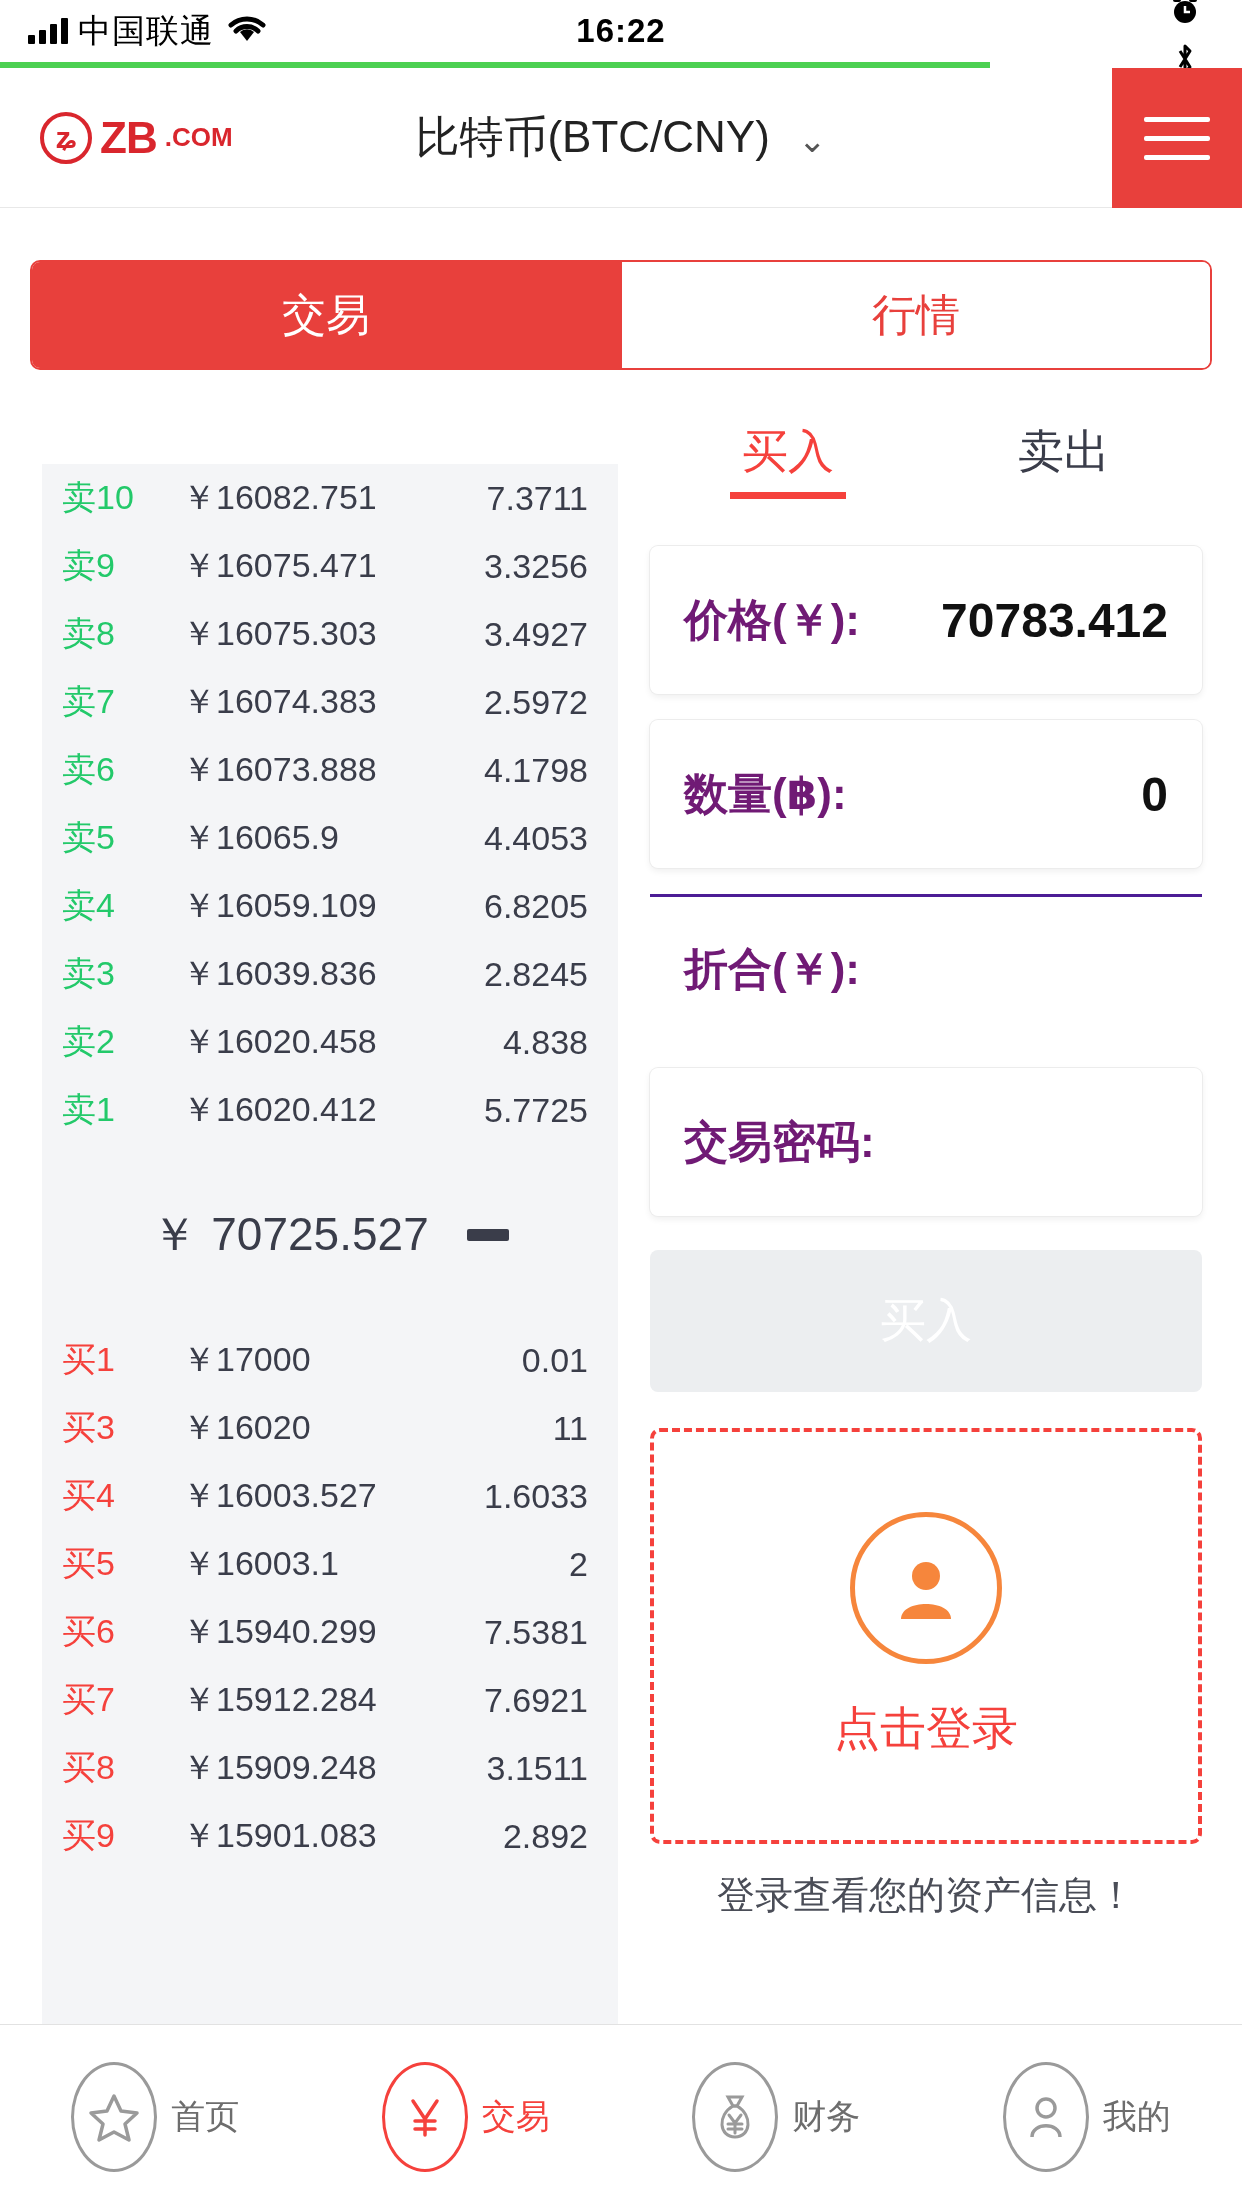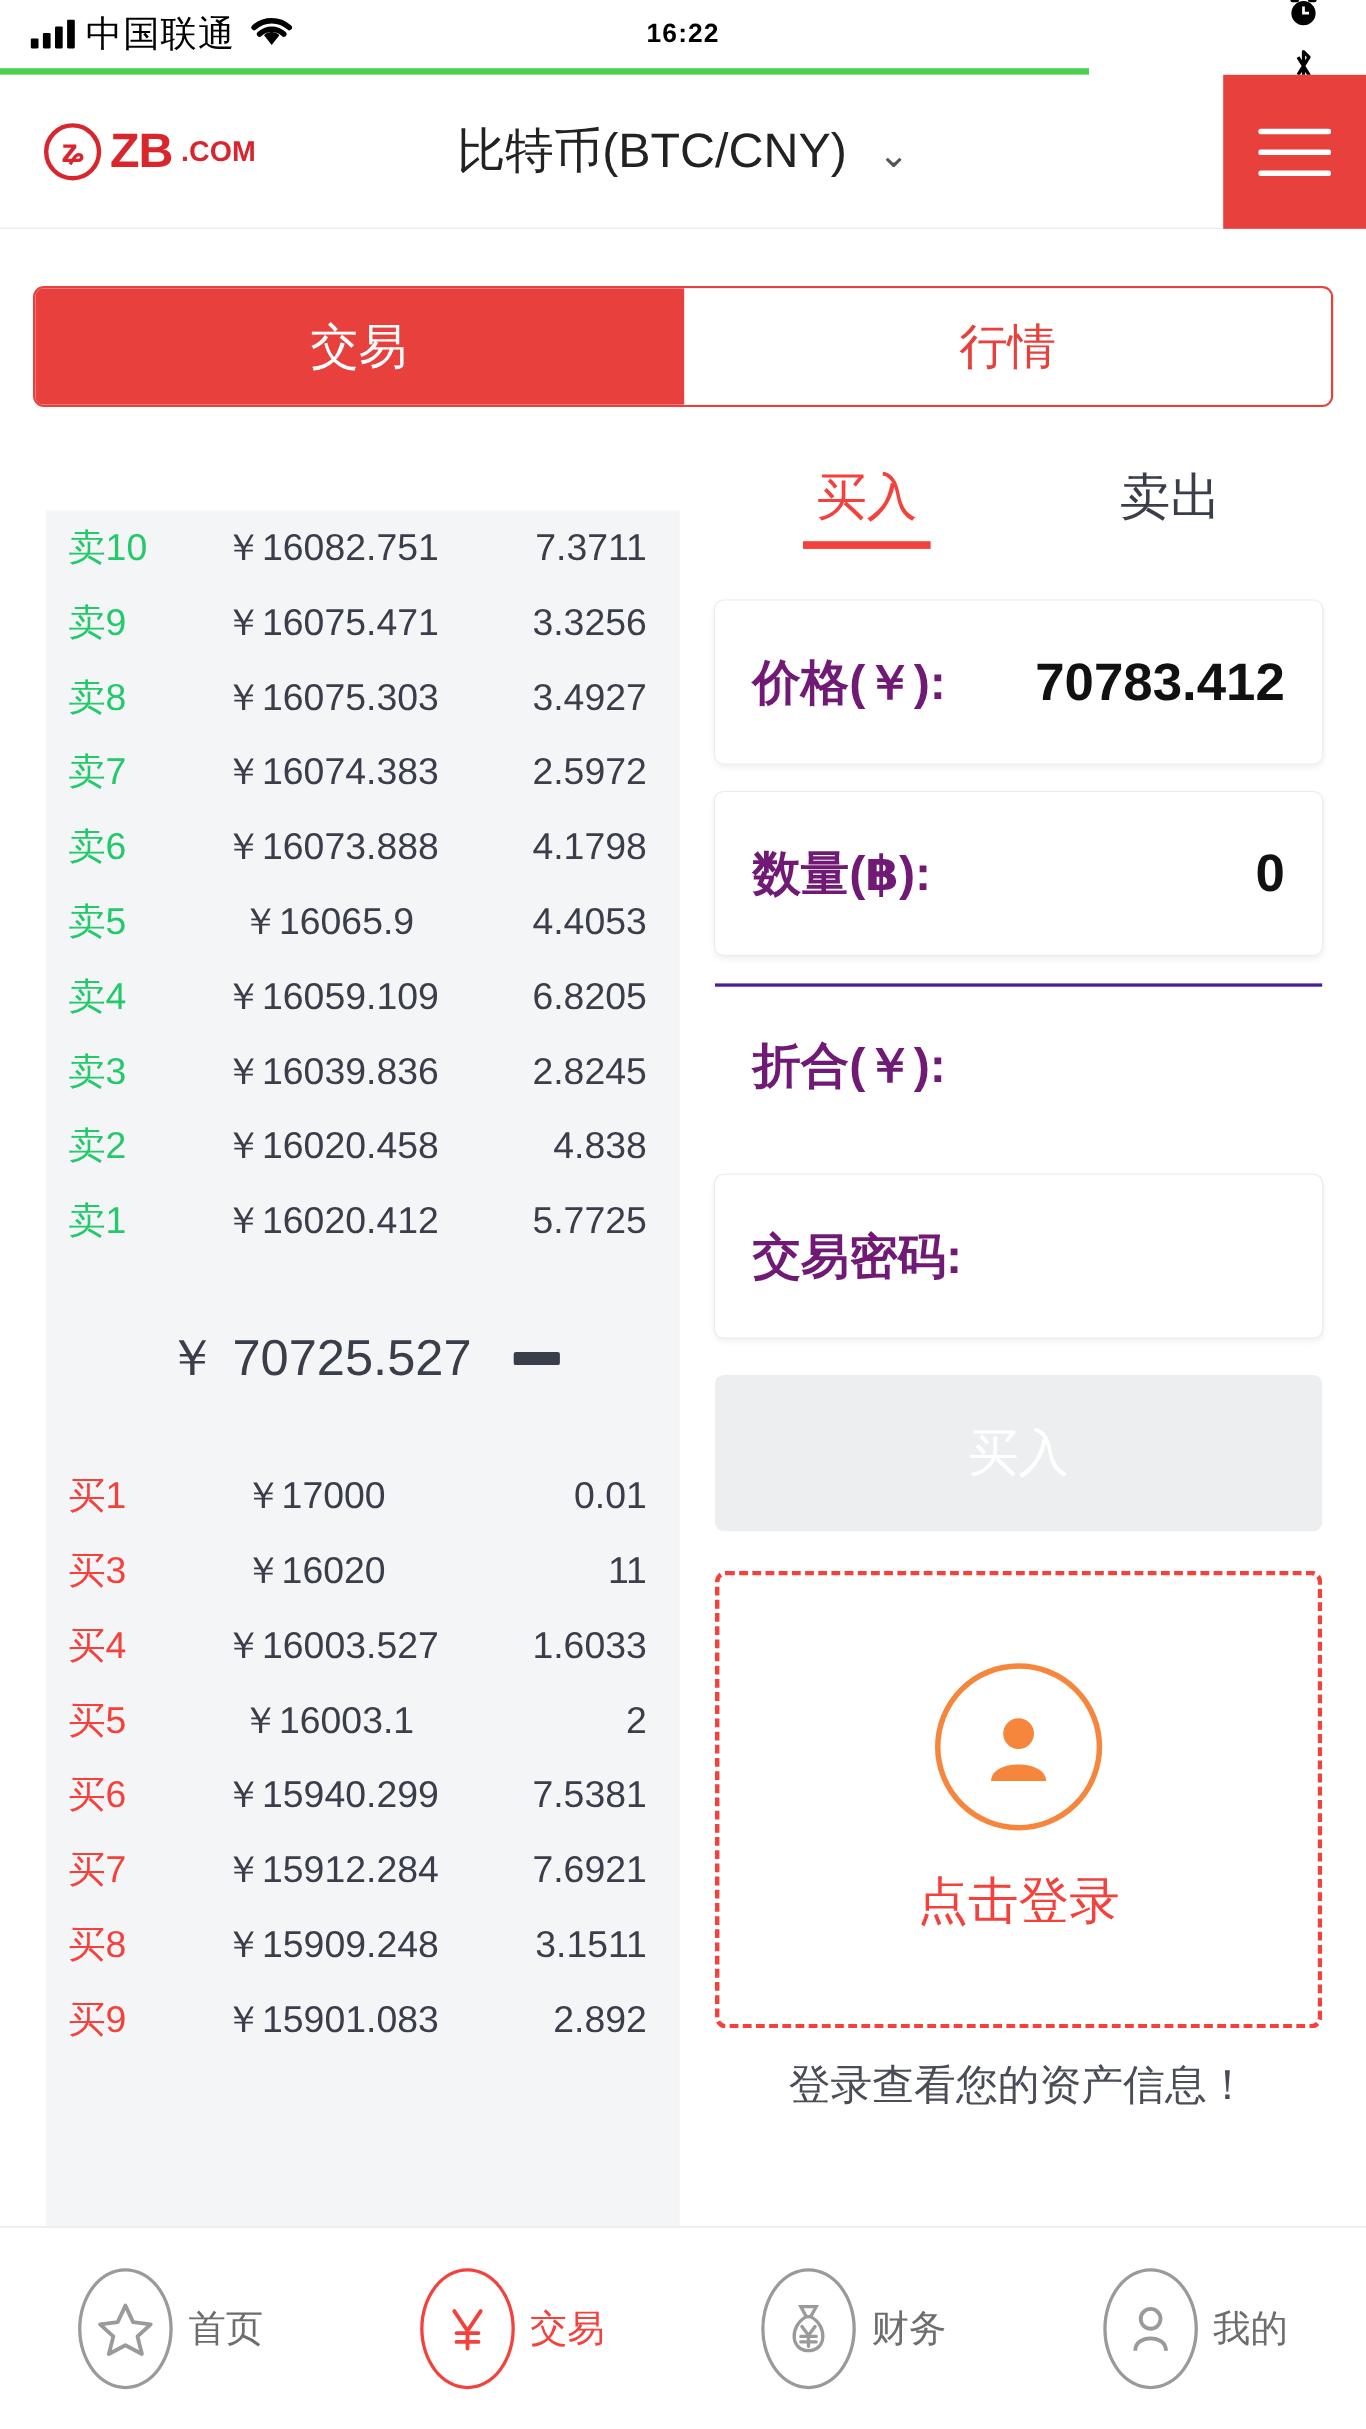--- a/index.html
+++ b/index.html
@@ -19,21 +19,21 @@
   .sb-bars { display:flex; align-items:flex-end; gap:4px; height:26px; }
   .sb-bars i { display:block; width:7px; background:#000; border-radius:1px; }
   .sb-bars i:nth-child(1){height:9px}
   .sb-bars i:nth-child(2){height:14px}
   .sb-bars i:nth-child(3){height:20px}
   .sb-bars i:nth-child(4){height:26px}
   .sb-carrier { font-size:33px; letter-spacing:1px; }
   .sb-wifi { margin-left:4px; }
   .sb-center {
     position:absolute; left:0; width:1242px; text-align:center;
-    font-size:24px; font-weight:bold; letter-spacing:1px;
+    font-size:33px; font-weight:bold; letter-spacing:1px;
   }
   .sb-right {
     margin-left:auto; display:flex; align-items:center;
     gap:12px; padding-right:26px;flex-direction:column;
   }
   .sb-pct { font-size:31px; font-weight:bold; }
   .sb-batt {
     width:54px; height:26px; border:3px solid #000; border-radius:6px;
     position:relative; padding:2px;
   }
@@ -93,21 +93,20 @@
 
   
   .book {
     position:absolute; left:42px; top:64px; width:576px; height:1560px;
     background:#f4f5f7; overflow:hidden;
   }
   .book-row {
     height:68px; display:flex; align-items:center;
     padding:0 30px 0 20px; font-size:34px; color:#3a3d४a;
     color:#3a3d4a;
-    gap:40px;
   }
   .bk-tag { width:120px; font-size:34px; }
   .bk-tag.sell { color:#23c96a; }
   .bk-tag.buy  { color:#f5413c; }
   .bk-price { flex:1; color:#3a3d4a; white-space:nowrap; }
   .bk-amt { width:175px; text-align:right; color:#3a3d4a; }
 
   .book-mid {
     height:182px; display:flex; align-items:center; justify-content:center;
     gap:38px;

